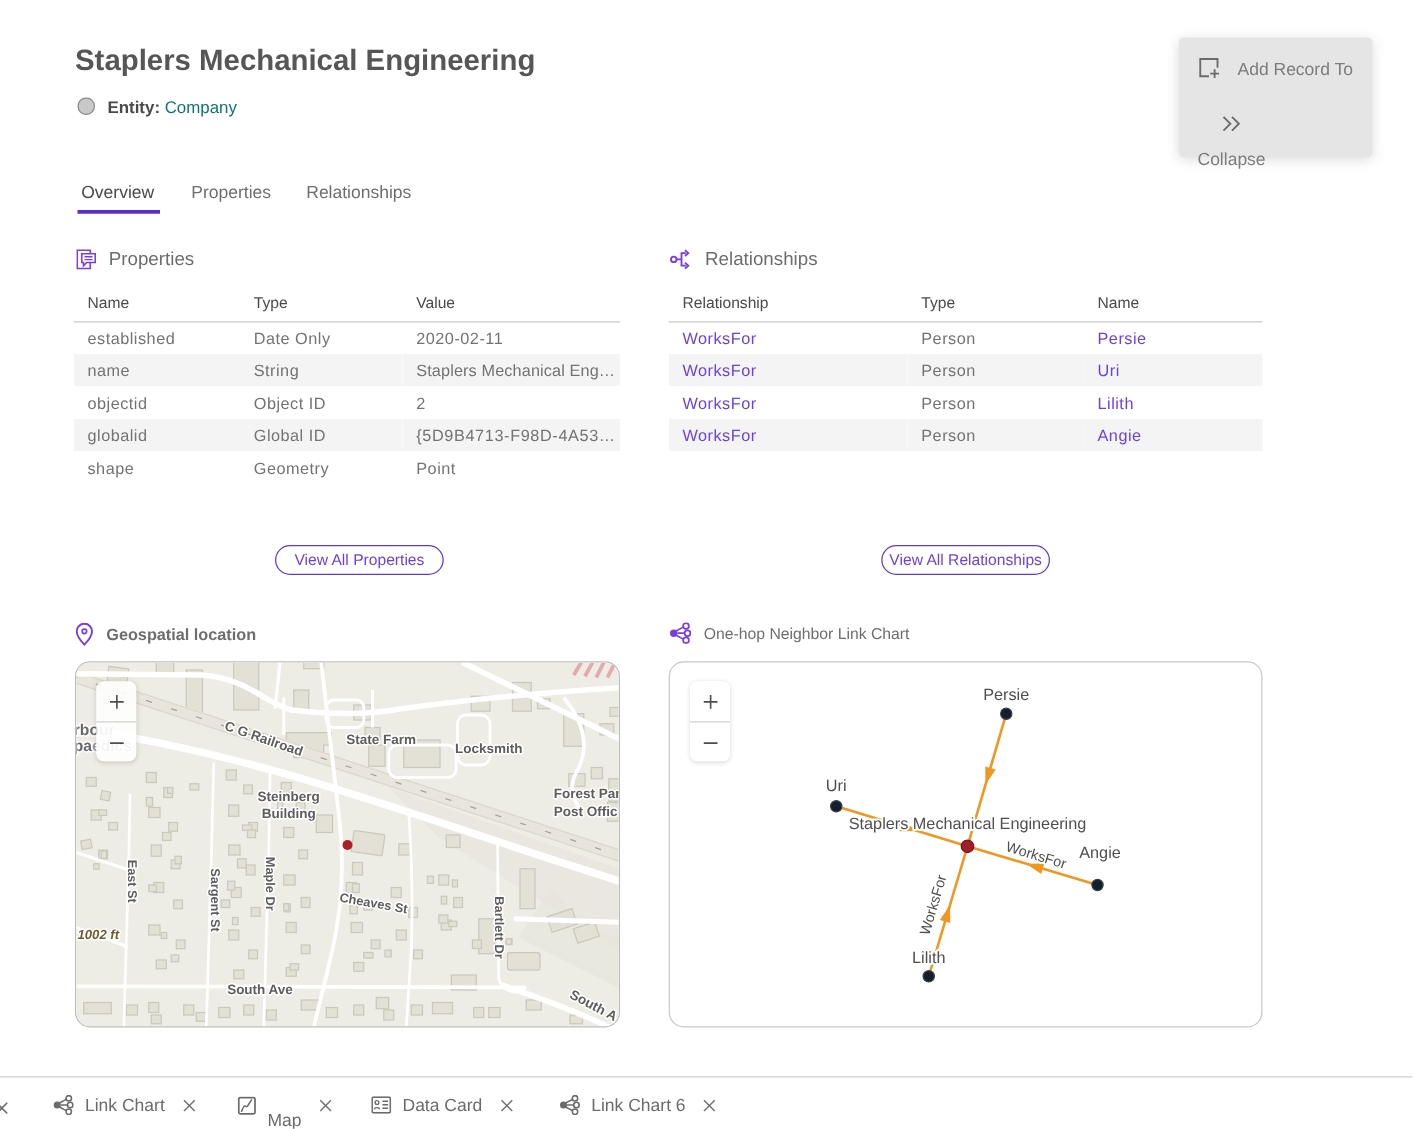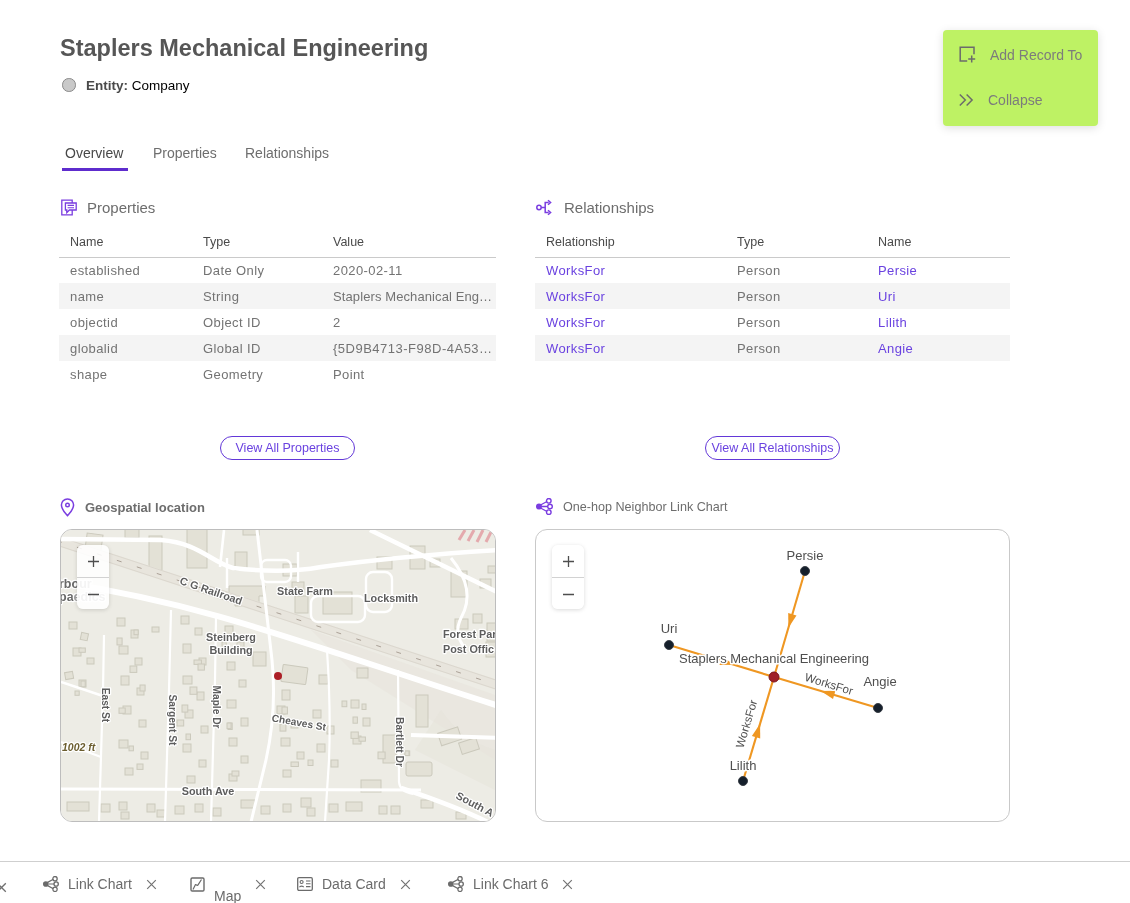--- a/index.html
+++ b/index.html
@@ -19,31 +19,31 @@
 .zoomctl { position:absolute; left:16px; top:15px; width:32px; height:64px; background:rgba(255,255,255,0.88); border-radius:6px; box-shadow:0 1px 4px rgba(0,0,0,0.15); z-index:5; }
 .zoomctl .zb { height:32px; display:flex; align-items:center; justify-content:center; color:#5a5a5a; font-size:20px; font-weight:400; }
 .zoomctl .sep { border-top:1px solid #d2d2d2; }
 .ftab { display:flex; align-items:center; color:#6b6b6b; font-size:14px; }
 </style>
 </head>
 <body>
 
 <h1 class="abs" style="left:60px; top:35px;">Staplers Mechanical Engineering</h1>
 <div class="abs" style="left:62px; top:78px; width:13.5px; height:13.5px; border-radius:50%; background:#c9c9c9; border:1.5px solid #8a8a8a;"></div>
-<div class="abs" style="left:86px; top:78px; font-size:13.5px; color:#4a4a4a; font-weight:bold;">Entity: <span style="font-weight:normal; color:#000000;">Company</span></div>
-
-<div class="abs" style="left:943px; top:30px; width:155px; height:96px; background:#bef264; border-radius:4px; box-shadow:0 2px 10px rgba(0,0,0,0.13);">
+<div class="abs" style="left:86px; top:78px; font-size:13.5px; color:#4a4a4a; font-weight:bold;">Entity: <span style="font-weight:normal; color:#0f766e;">Company</span></div>
+
+<div class="abs" style="left:943px; top:30px; width:155px; height:96px; background:#e5e5e5; border-radius:4px; box-shadow:0 2px 10px rgba(0,0,0,0.13);">
   <div style="position:absolute; left:15px; top:15px; display:flex; align-items:center; gap:13px; color:#7c7c7c; font-size:14px;">
     <svg width="19" height="19" viewBox="0 0 19 19">
         <path d="M16 9.2 V2.2 H2.2 V16 H9.2" fill="none" stroke="#6b6b6b" stroke-width="1.5"></path>
         <path d="M13.7 10.4 v7 M10.2 13.9 h7" stroke="#6b6b6b" stroke-width="1.5"></path>
       </svg>
     <span>Add Record To</span>
   </div>
-  <div style="position:absolute; left:15px; top:62px; display:flex; align-items:center; gap:13px; color:#7c7c7c; font-size:14px;">
+  <div style="position:absolute; left:15px; top:62px; display:flex; align-items:center; gap:13px; color:#7c7c7c; font-size:14px;flex-direction:column;">
     <svg width="17" height="14" viewBox="0 0 17 14">
         <path d="M1.8 1.5 l5.5 5.5 L1.8 12.5 M8.6 1.5 l5.5 5.5 L8.6 12.5" fill="none" stroke="#6b6b6b" stroke-width="1.5"></path>
       </svg>
     <span>Collapse</span>
   </div>
 </div>
 
 <div class="abs tabtxt" style="left:65px; top:145px; color:#484848;">Overview</div>
 <div class="abs" style="left:62px; top:168px; width:66px; height:2.5px; background:#5e2ccd;"></div>
 <div class="abs tabtxt" style="left:153px; top:145px;">Properties</div>

